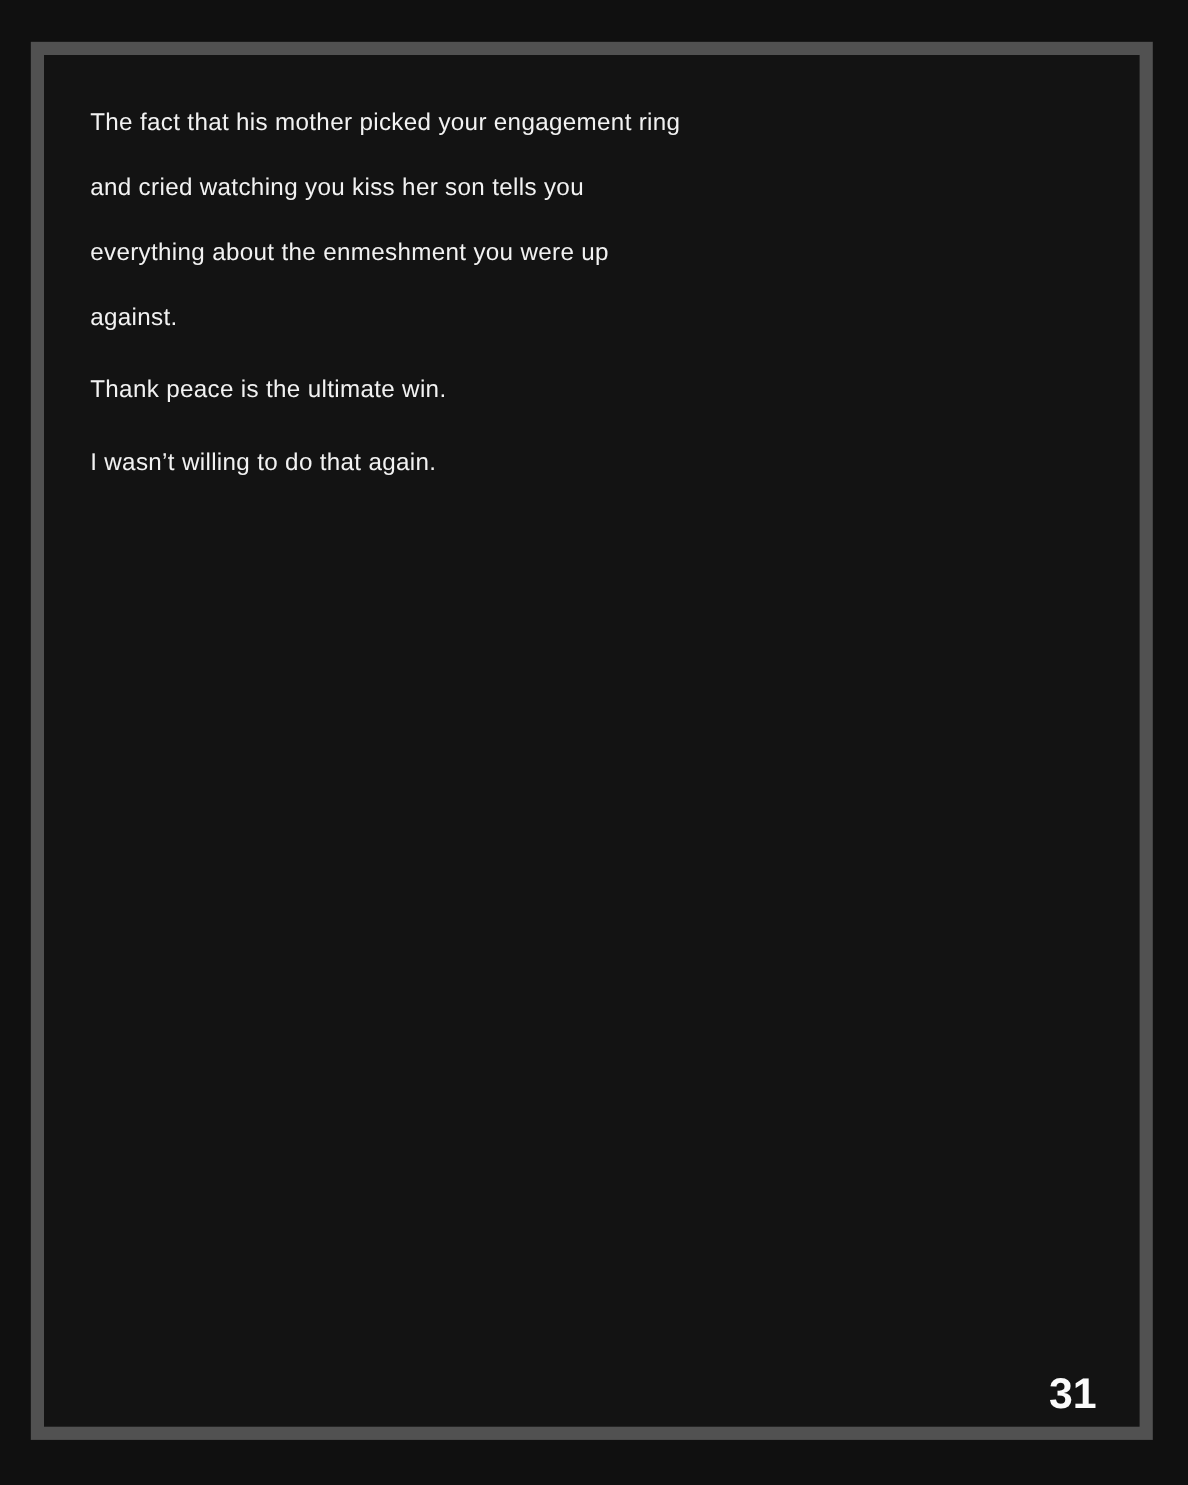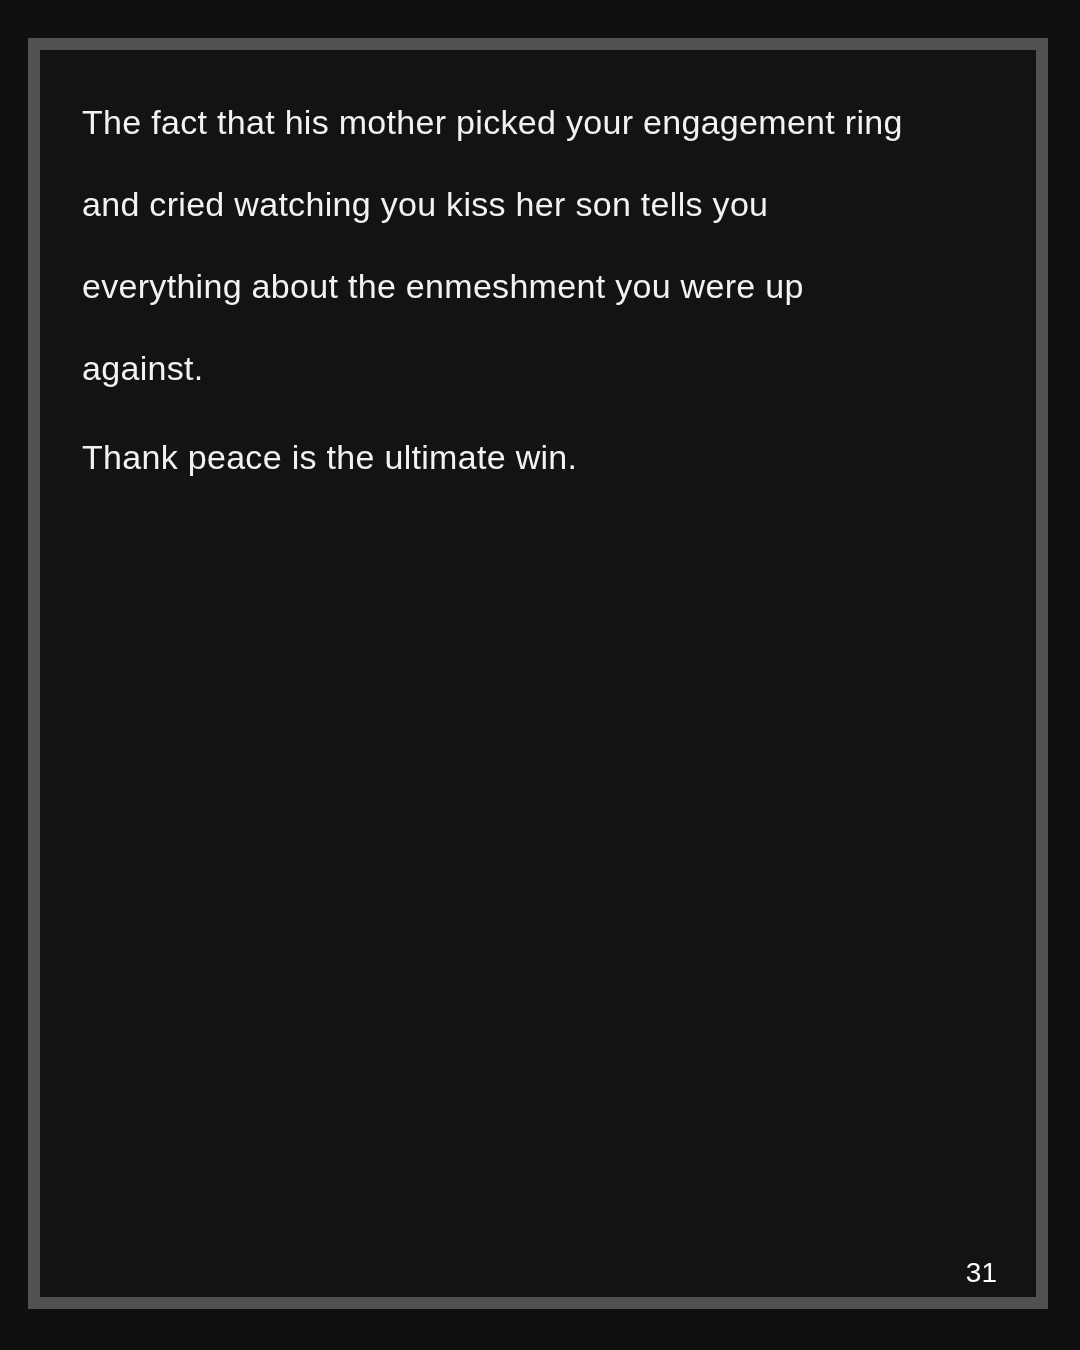--- a/index.html
+++ b/index.html
@@ -25,48 +25,49 @@
     height: 1271px;
     box-sizing: border-box;
     border: 12px solid #515151;
     background: #131313;
   }
   .text-block {
     padding: 31px 28px 0 42px;
   }
   .para {
     margin: 0 0 7px 0;
-    font-size: 34px;
-    line-height: 82px;
+    font-size: 22px;
+    line-height: 59px;
     letter-spacing: 0.3px;
     color: #f2f2f2;
     white-space: pre-line;
     font-weight: 400;
   }
   .para .oop {
     font-weight: 700;
     color: #f7f7f7;
   }
   .page-number {
     position: absolute;
     right: 39px;
     bottom: 10px;
-    font-size: 28px;
+    font-size: 39px;
     line-height: 1;
-    font-weight: 400;
+    font-weight: 700;
     color: #fbfbfb;
   }
 </style>
 </head>
 <body>
 
 <div class="page">
   <div class="frame">
     <div class="text-block">
       <p class="para">The fact that his mother picked your engagement ring
 and cried watching you kiss her son tells you
 everything about the enmeshment you were up
 against.</p>
       <p class="para">Thank peace is the ultimate win.</p>
+      <p class="para">I wasn’t willing to do that again.</p>
     </div>
     <div class="page-number">31</div>
   </div>
 </div>
 
 </body></html>

